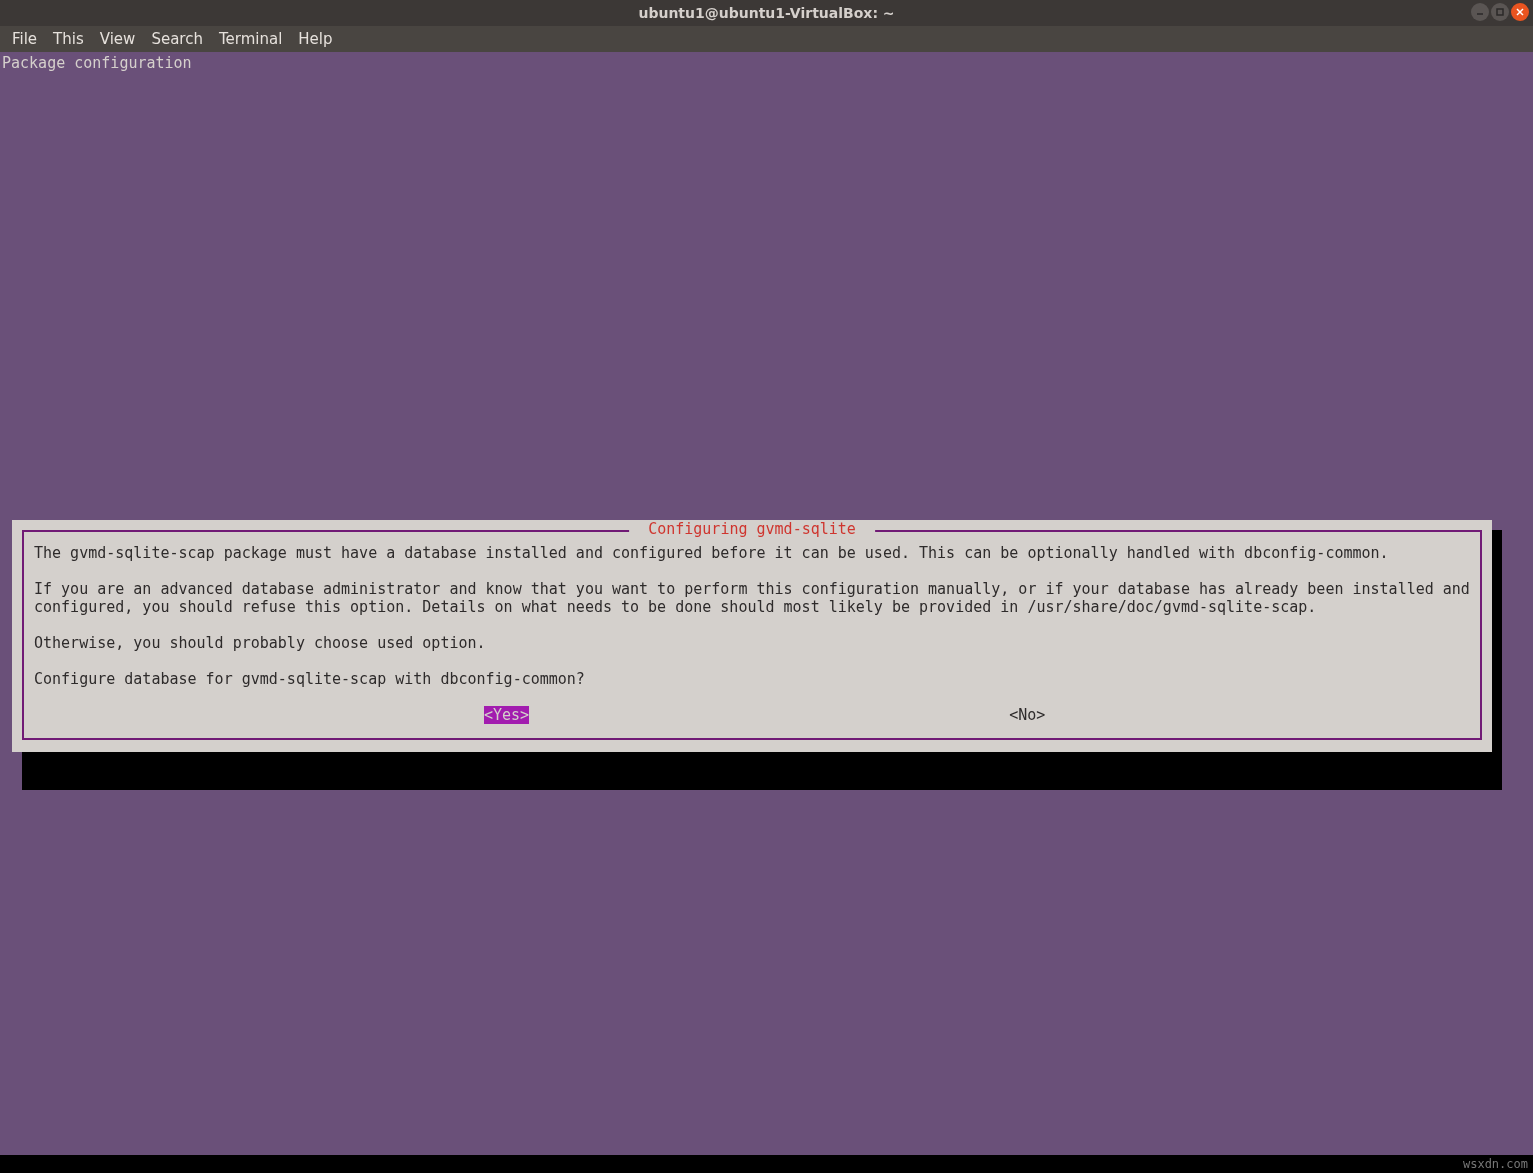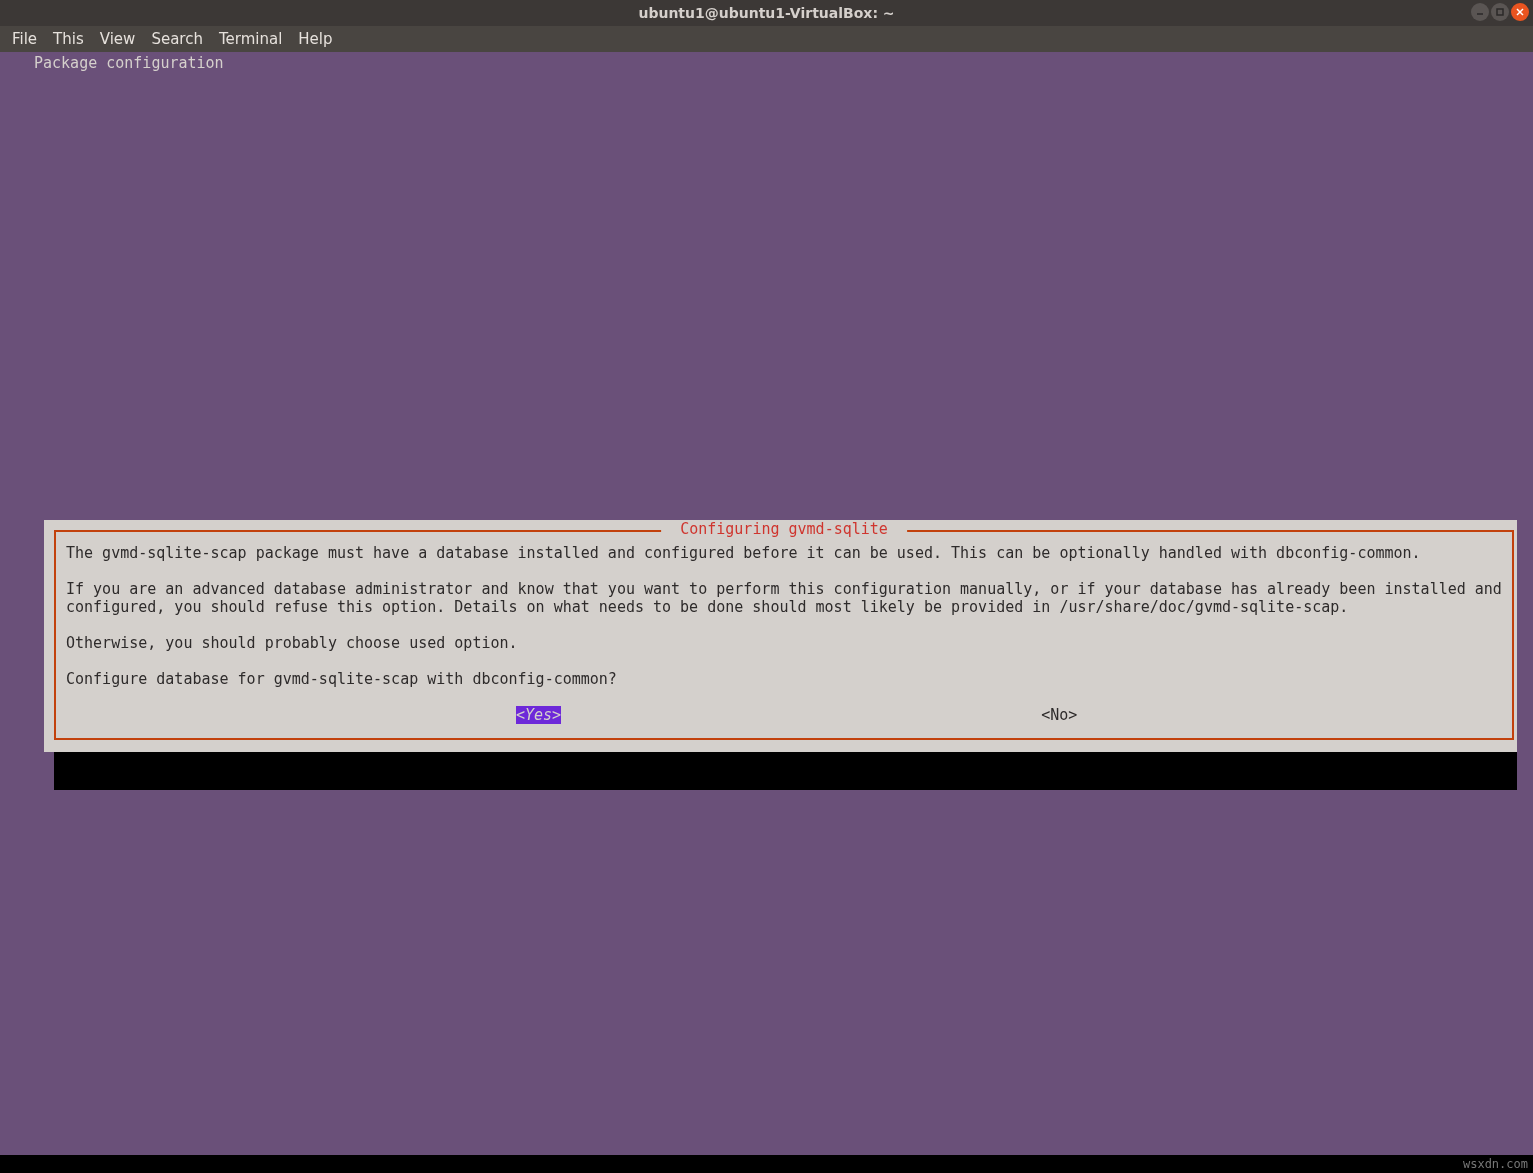--- a/index.html
+++ b/index.html
@@ -83,21 +83,20 @@
     color: #d5d0cc;
     overflow: hidden;
     box-sizing: border-box;
   }
   .terminal-inner {
     position: absolute;
     left: 0;
     top: 0;
     right: 0;
     bottom: 0;
-    margin-left: 32px;
   }
   .purple-bg {
     position: absolute;
     left: 0px;
     right: 0px;
     top: 0px;
     bottom: 0px;
     background: #6a5079;
   }
 
@@ -142,21 +141,21 @@
     width: 1480px;
     background: #d4d0cc;
     color: #2e2b2b;
     font-family: "DejaVu Sans Mono", "Liberation Mono", monospace;
     font-size: 15px;
     line-height: 18px;
     box-sizing: border-box;
     padding: 10px 10px 12px 10px;
   }
   .dialog-inner {
-    border: 2px solid #c2410c;
+    border: 2px solid #701a75;
     padding: 12px 10px 14px 10px;
     position: relative;
   }
   .dialog-title {
     position: absolute;
     top: -12px;
     left: 50%;
     transform: translateX(-50%);
     background: #d4d0cc;
     color: #cf352e;
@@ -177,24 +176,23 @@
 
   .dialog-buttons {
     display: flex;
     font-family: inherit;
     margin-top: 6px;
   }
   .btn-yes, .btn-no {
     white-space: pre;
   }
   .btn-yes {
-    background: #6d28d9;
+    background: #a21caf;
     color: #d4d0cc;
     margin-left: 450px;
-    font-style: italic;
   }
   .btn-no {
     color: #2e2b2b;
     margin-left: 480px;
   }
 
   
   .scroll-track {
     position: absolute;
     right: 0;

